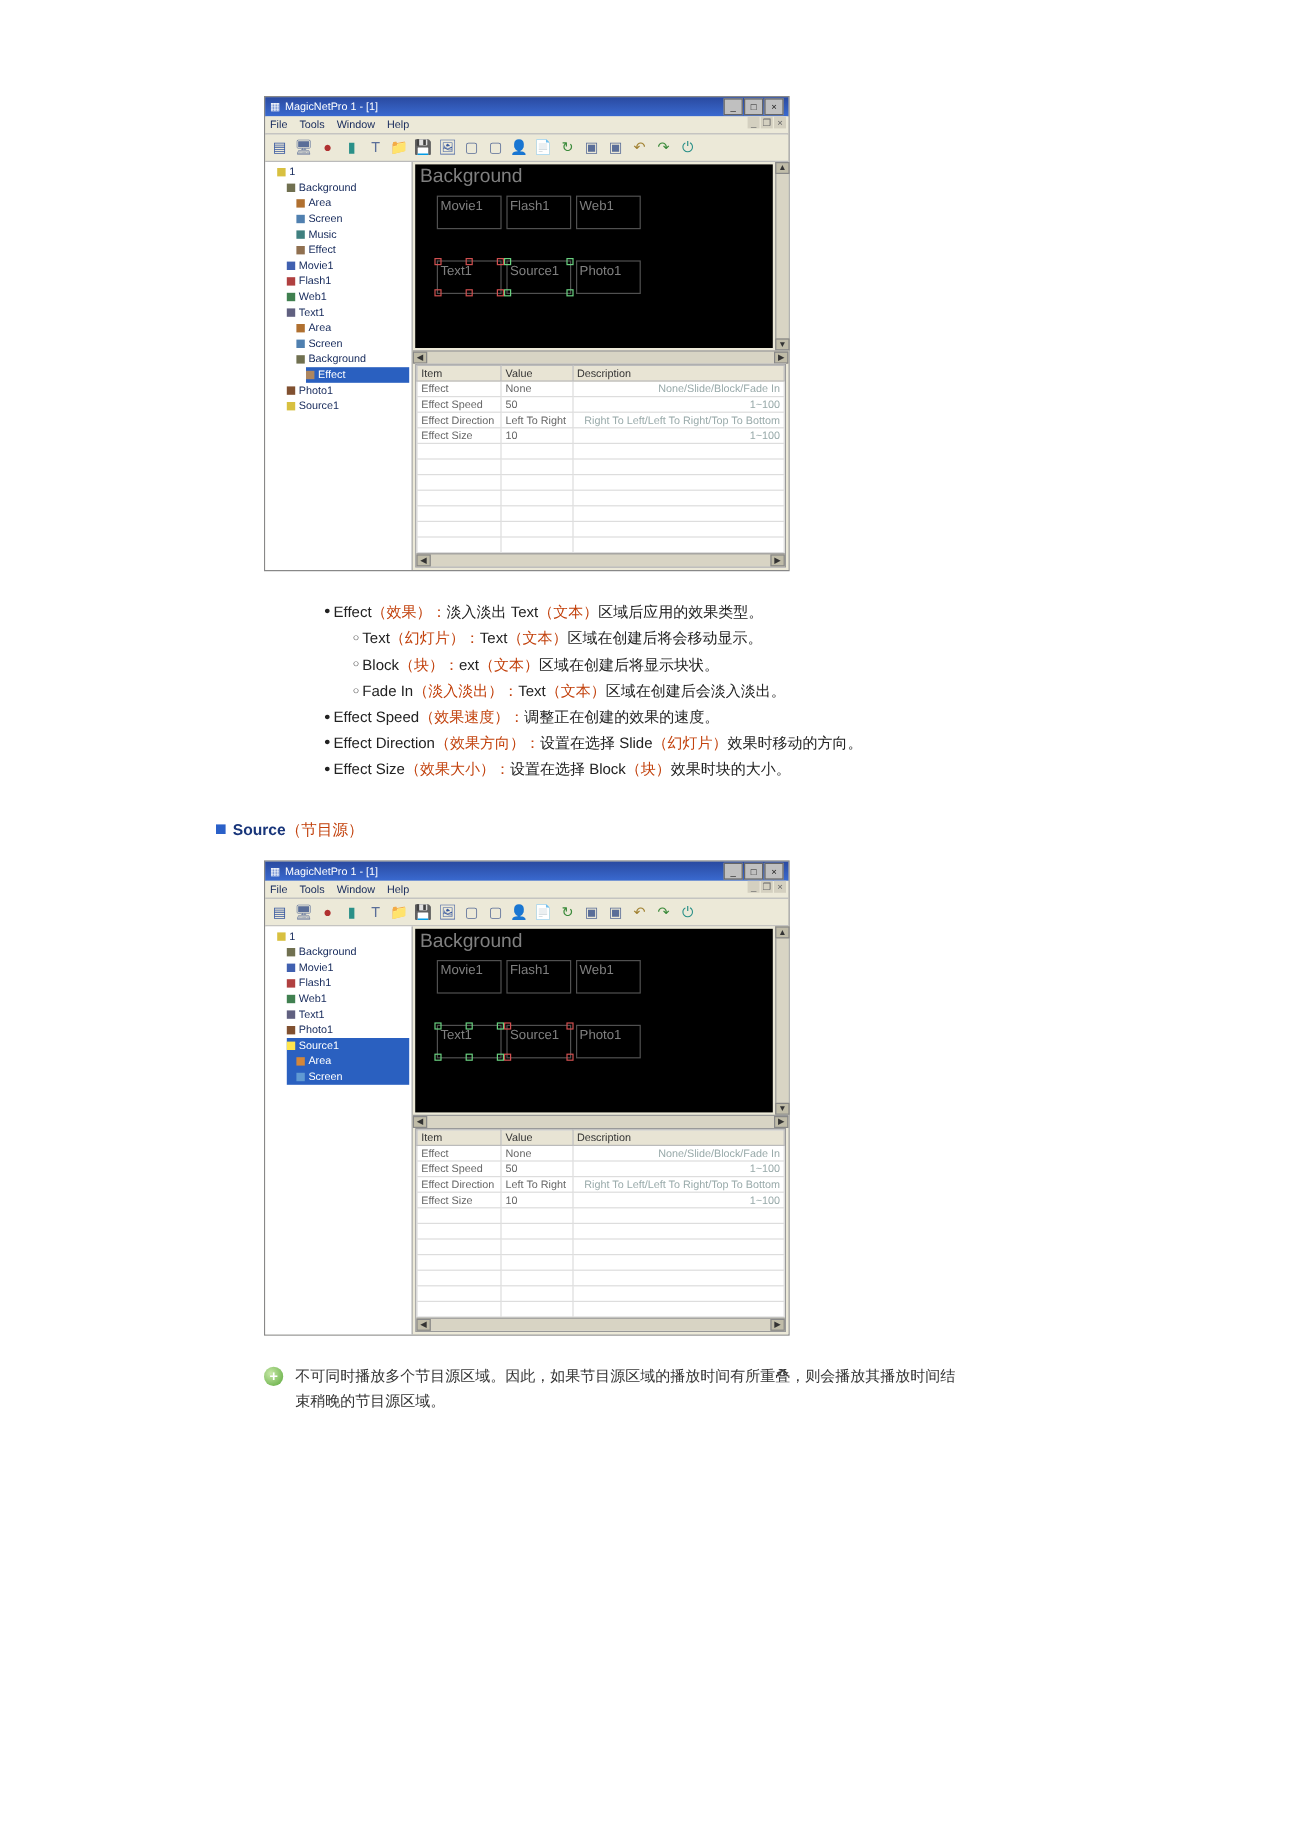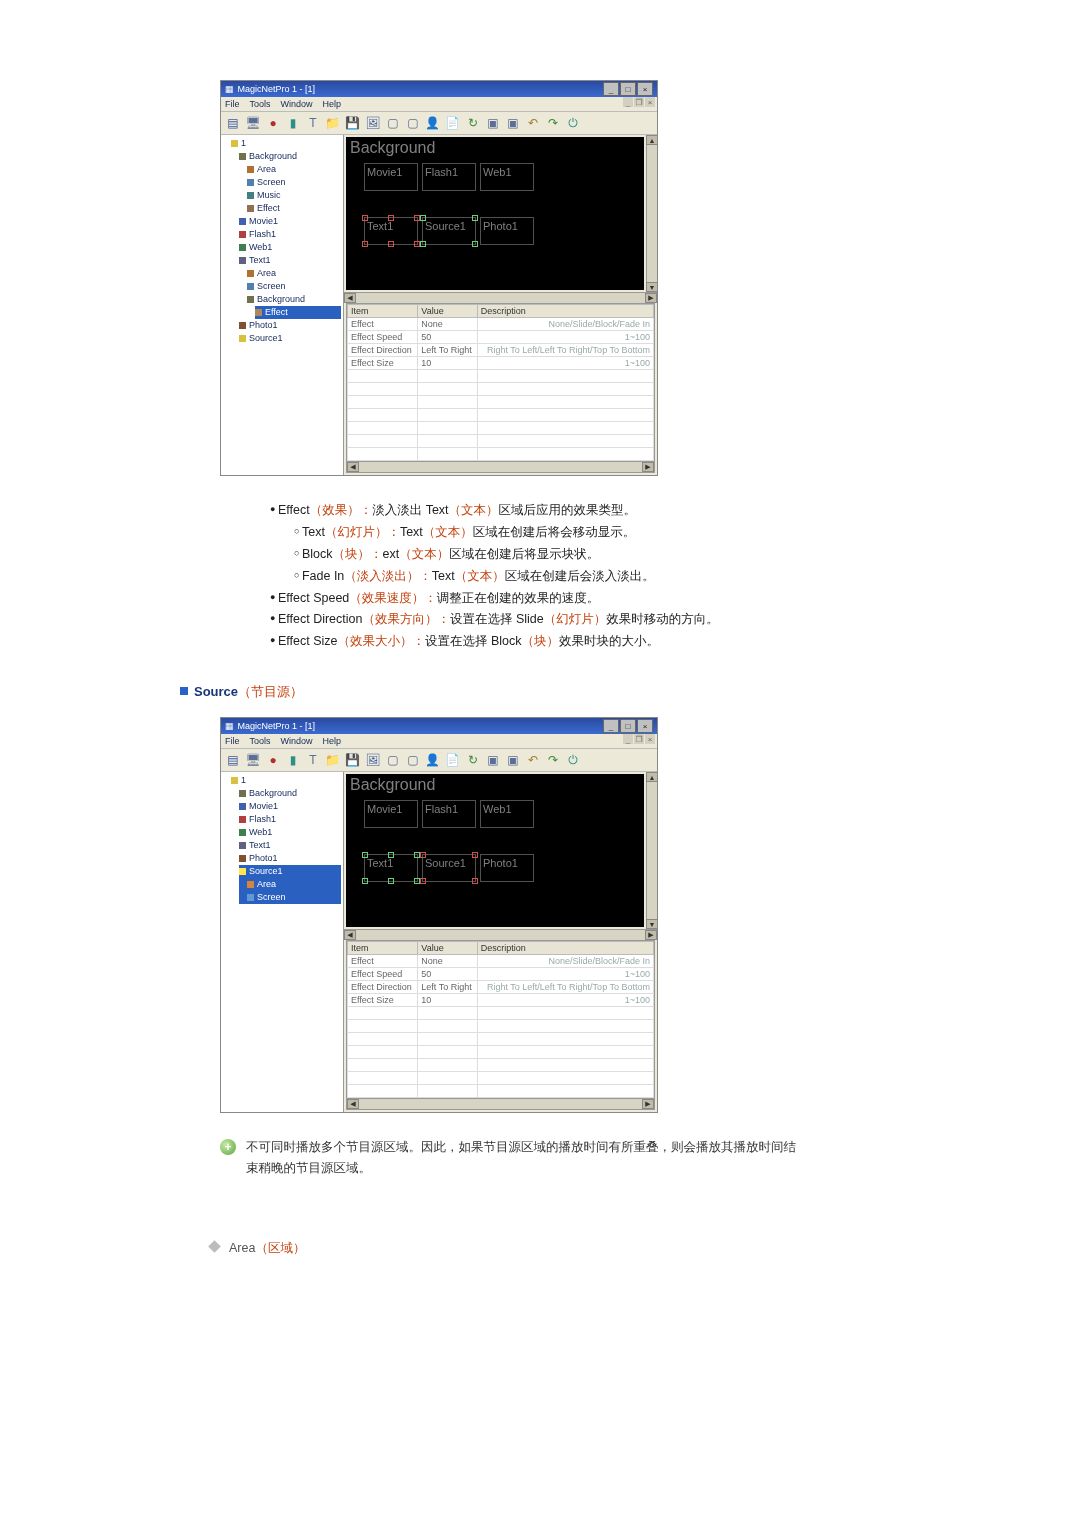--- a/index.html
+++ b/index.html
@@ -651,17 +651,14 @@
         </div>
       </div>
     </div>
   </div>
 
   <div class="note-row">
     <div class="note-icon">+</div>
     <div style="max-width:560px;">不可同时播放多个节目源区域。因此，如果节目源区域的播放时间有所重叠，则会播放其播放时间结束稍晚的节目源区域。</div>
   </div>
 
-  <div class="subsec">
-    <span class="dia"></span><span>Area</span><span class="gray">（区域）</span>
-  </div>
 
 </div>
 
 </body></html>

